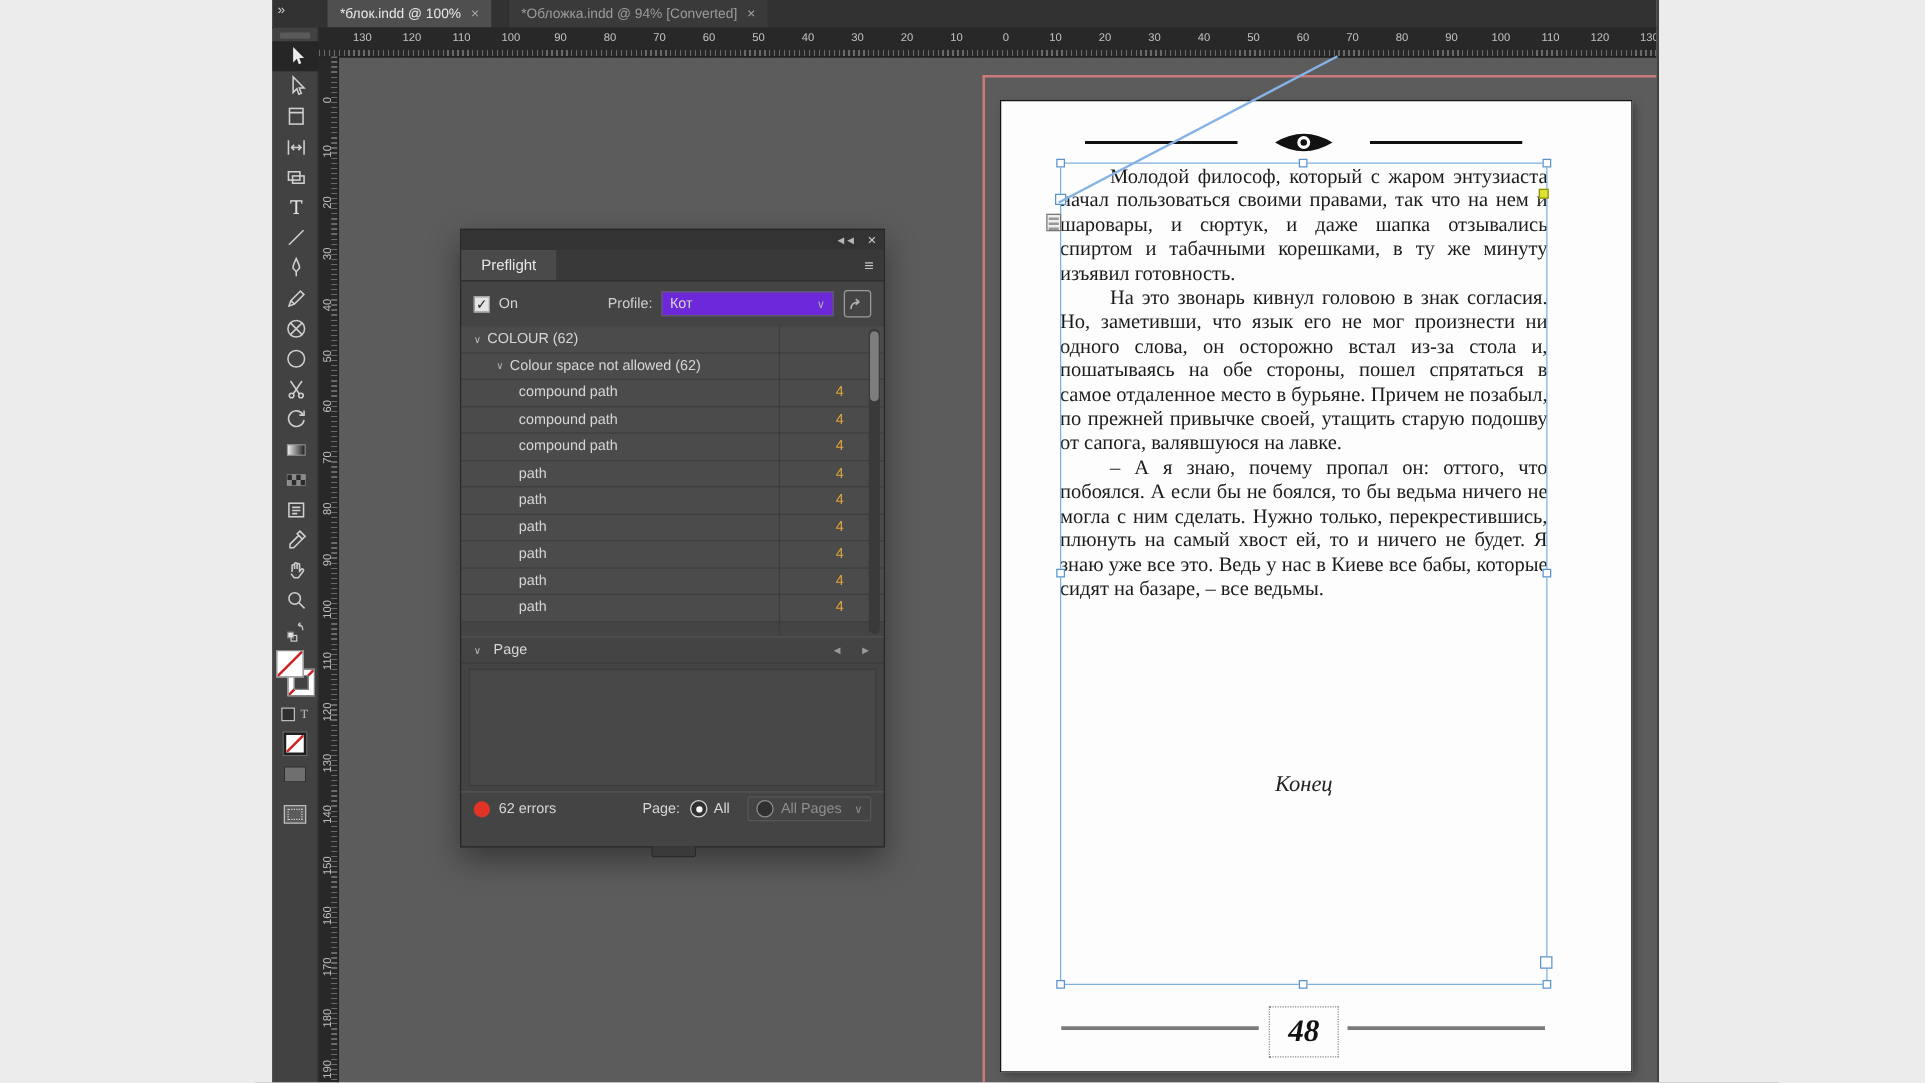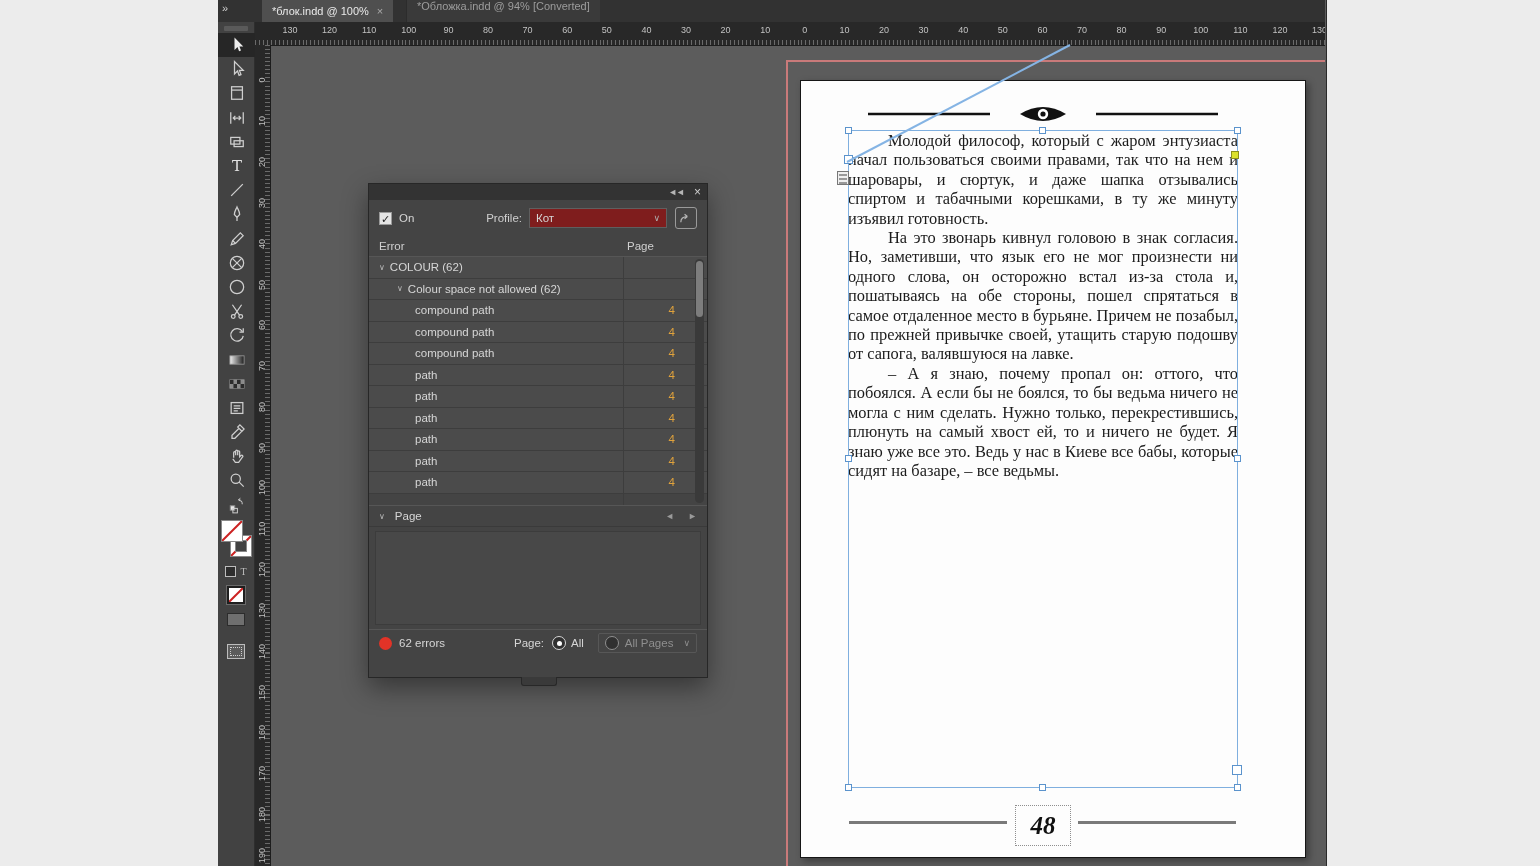--- a/index.html
+++ b/index.html
@@ -73,21 +73,21 @@
   #panel{position:absolute;left:368px;top:183px;width:340px;height:495px;background:#444444;border:1px solid #272727;box-sizing:border-box;box-shadow:0 10px 24px rgba(0,0,0,.4);font-size:11.5px;color:#d6d6d6;}
   #p-titlebar{height:16px;background:#333333;display:flex;justify-content:flex-end;align-items:center;gap:10px;padding:0 6px;color:#b5b5b5;}
   #p-titlebar .tb-ic{font-size:9px;letter-spacing:-1px;}
   #p-titlebar .tb-x{font-size:12px;color:#cfcfcf;}
   #p-tabrow{height:24px;background:#393939;display:flex;align-items:center;border-bottom:1px solid #2e2e2e;}
   #p-tab{height:24px;display:flex;align-items:center;padding:0 16px;background:#4a4a4a;color:#e8e8e8;font-size:12px;}
   #p-menu{margin-left:auto;margin-right:8px;color:#c4c4c4;font-size:13px;}
   #p-row-on{display:flex;align-items:center;height:36px;padding:0 10px;}
   .chk{width:13px;height:13px;background:#e4e4e4;border:1px solid #9a9a9a;color:#222;font-size:11px;line-height:12px;text-align:center;margin-right:7px;box-sizing:border-box;}
   #p-profile-label{margin-left:auto;margin-right:7px;color:#cfcfcf;text-align:center;}
-  #p-profile-dd{width:138px;height:20px;border:1px solid #5f5f5f;background:#7f1d1d;display:flex;align-items:center;padding:4px 6px;box-sizing:border-box;}
+  #p-profile-dd{width:138px;height:20px;border:1px solid #5f5f5f;background:#6d28d9;display:flex;align-items:center;padding:4px 6px;box-sizing:border-box;}
   #p-profile-dd .ddchev{margin-left:auto;color:#b0b0b0;font-size:9px;}
   #p-embed{width:20px;height:20px;margin-left:8px;border:1px solid #9a9a9a;border-radius:3px;position:relative;}
   #p-embed svg{position:absolute;left:2px;top:2px;}
   #p-colhead{display:flex;height:20px;align-items:center;padding:0 10px;border-bottom:1px solid #565656;color:#cfcfcf;}
   #p-colhead .col-page{position:absolute;left:258px;}
   #p-list{position:relative;height:248px;overflow:hidden;background:#444;}
   .erow{position:relative;height:21.5px;border-bottom:1px solid #3d3d3d;background:#4b4b4b;display:flex;align-items:center;box-sizing:border-box;}
   .erow .chev{color:#b9b9b9;font-size:8px;margin-right:5px;}
   .erow .pg{position:absolute;right:32px;color:#e0a23c;}
   #p-scroll{position:absolute;right:3px;top:2px;width:9px;height:244px;background:#3a3a3a;border-radius:5px;}
@@ -112,21 +112,21 @@
 
 <div id="screen">
 
   <div id="appwin"></div>
 
   <div id="tabbar">
     <div class="doctab active" style="left:44px;">
       <span>*блок.indd @ 100%</span>
       <span class="tab-close">×</span>
     </div>
-    <div class="doctab inactive" style="left:188px;flex-direction:column;">
+    <div class="doctab inactive" style="left:188px;">
       <span>*Обложка.indd @ 94% [Converted]</span>
       <span class="tab-close">×</span>
     </div>
   </div>
   <div id="dock-expand">»</div>
 
   <div id="toolbar">
     <div class="grip"></div>
     <div id="tool-list">
         <div class="tool selected">
@@ -353,20 +353,21 @@
     <path d="M152 10 Q175 -4 198 10 Q175 24 152 10 Z" fill="#111"></path>
     <circle cx="175" cy="10" r="5.2" fill="#fff"></circle>
     <circle cx="175" cy="10" r="2.6" fill="#111"></circle>
   </svg>
 
   <div id="bodytext">
       <p>Молодой философ, который с жаром энтузиаста начал пользоваться своими правами, так что на нем и шаровары, и сюртук, и даже шапка отзывались спиртом и табачными корешками, в ту же минуту изъявил готовность.</p>
       <p>На это звонарь кивнул головою в знак согласия. Но, заметивши, что язык его не мог произнести ни одного слова, он осторожно встал из-за стола и, пошатываясь на обе стороны, пошел спрятаться в самое отдаленное место в бурьяне. Причем не позабыл, по прежней привычке своей, утащить старую подошву от сапога, валявшуюся на лавке.</p>
       <p>– А я знаю, почему пропал он: оттого, что побоялся. А если бы не боялся, то бы ведьма ничего не могла с ним сделать. Нужно только, перекрестившись, плюнуть на самый хвост ей, то и ничего не будет. Я знаю уже все это. Ведь у нас в Киеве все бабы, которые сидят на базаре, – все ведьмы.</p>
     </div>
+  <div id="ending">Конец</div>
 
   <div id="textframe">
     <span class="hdl h-tl"></span>
     <span class="hdl h-tm"></span>
     <span class="hdl h-tr"></span>
     <span class="hdl h-ml"></span>
     <span class="hdl h-mr"></span>
     <span class="hdl h-bl"></span>
     <span class="hdl h-bm"></span>
     <span class="hdl h-br"></span>
@@ -388,37 +389,37 @@
   <div id="foot-line-r"></div>
   <div id="folio-frame">
     <span id="folio">48</span>
   </div>
 
   <div id="panel">
     <div id="p-titlebar">
       <span class="tb-ic">◄◄</span>
       <span class="tb-x">×</span>
     </div>
+    <div id="p-tabrow">
+      <div id="p-tab">Preflight</div>
+      <span id="p-menu">≡</span>
+    </div>
     <div id="p-row-on">
       <span class="chk">✓</span>
       <span>On</span>
       <span id="p-profile-label">Profile:</span>
       <div id="p-profile-dd">
         <span>Кот</span>
         <span class="ddchev">∨</span>
       </div>
       <div id="p-embed">
         <svg viewBox="0 0 16 16" width="15" height="15" fill="none" stroke="#b5b5b5" stroke-width="1.3">
           <path d="M3 13 q0-6 7-6 M10 7 l-3-2.4 M10 7 l-3 2.4"></path>
         </svg>
       </div>
-    </div>
-    <div id="p-colhead">
-      <span>Error</span>
-      <span class="col-page">Page</span>
     </div>
     <div id="p-list">
       <div class="erow" style="padding-left: 10px;">
           <span class="chev">∨</span>
           <span>COLOUR (62)</span>
         </div>
         <div class="erow" style="padding-left: 28px;">
           <span class="chev">∨</span>
           <span>Colour space not allowed (62)</span>
         </div>

